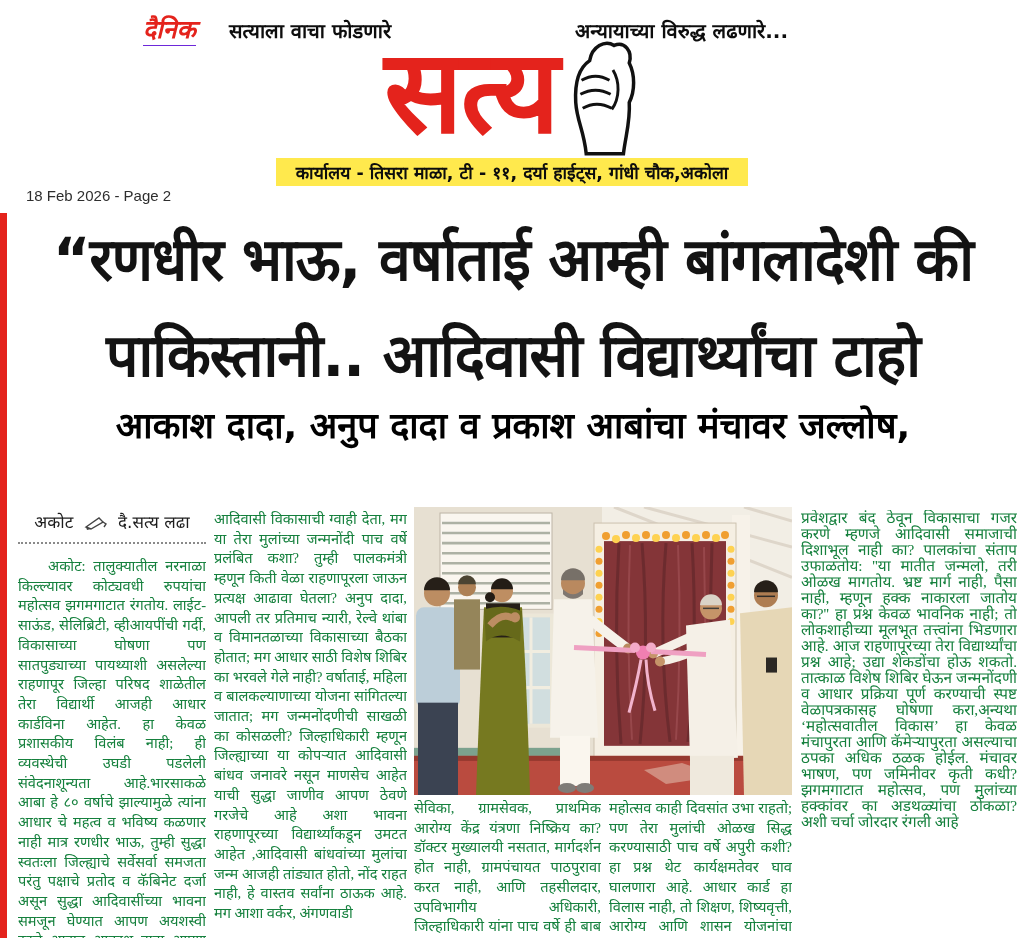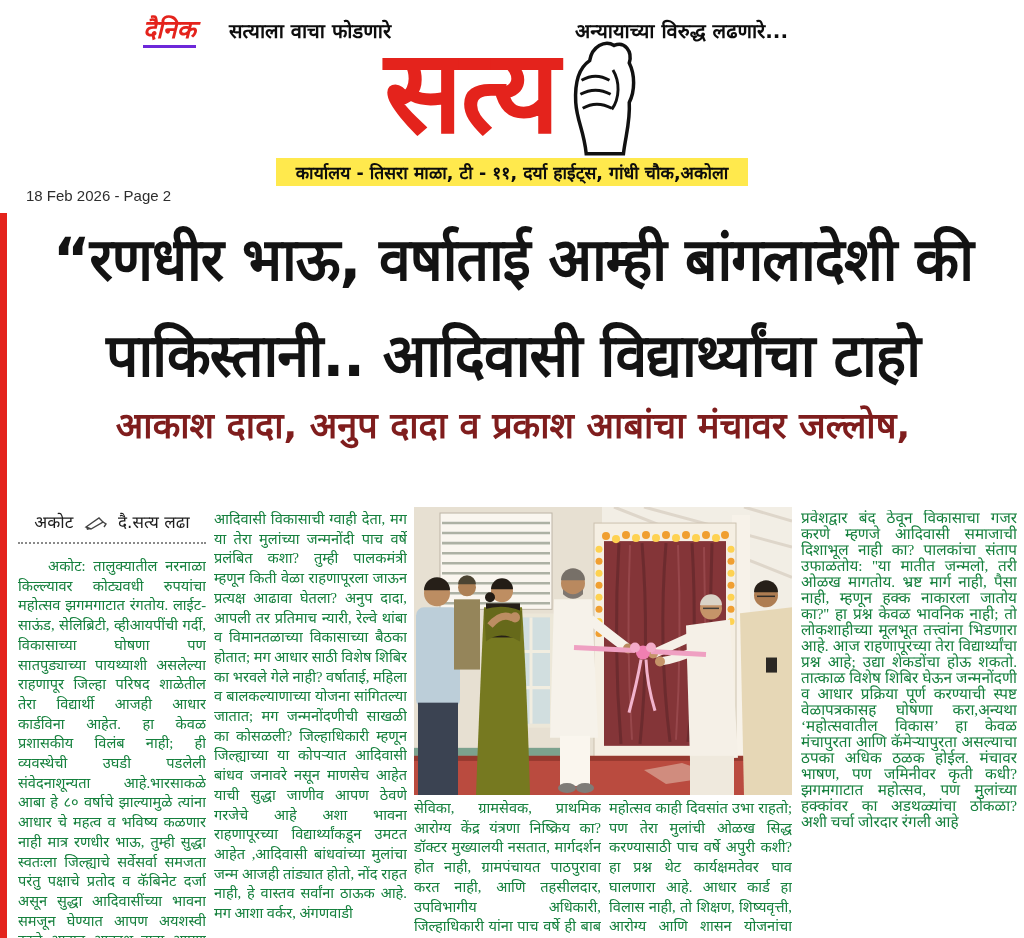--- a/index.html
+++ b/index.html
@@ -1,40 +1,40 @@
 <!DOCTYPE html>
 <html><head>
 <meta charset="utf-8">
 <style>
   html,body{margin:0;padding:0;}
   body{width:1024px;height:938px;position:relative;background:#ffffff;overflow:hidden;
        font-family:"Liberation Serif",serif;-webkit-font-smoothing:antialiased;}
   .abs{position:absolute;}
   
   .daily{left:143px;top:16px;color:#e4231c;font-size:25px;font-weight:700;font-style:italic;
-         border-bottom:3px solid #6d28d9;padding-bottom:1px;font-family:"DejaVu Sans",sans-serif;line-height:1.1;}
+         border-bottom:1px solid #6d28d9;padding-bottom:1px;font-family:"DejaVu Sans",sans-serif;line-height:1.1;}
   .tagline{top:17px;font-size:20px;font-weight:700;color:#0d0d0d;font-family:"DejaVu Sans",sans-serif;}
   .tag-left{left:229px;}
   .tag-right{left:575px;}
   .masthead{left:0;top:28px;width:100%;display:flex;justify-content:center;align-items:flex-start;}
   .mast-word{font-size:116px;line-height:128px;font-weight:800;color:#e4231c;
              font-family:"DejaVu Sans",sans-serif;letter-spacing:-2px;}
   .fist{width:98px;height:128px;margin:0 -8px;flex:none;}
   .address-wrap{left:0;top:158px;width:100%;text-align:center;}
   .address{display:inline-block;background:#ffe94d;color:#0d0d0d;font-weight:700;font-size:17.5px;
            padding:2px 20px;font-family:"DejaVu Sans",sans-serif;}
   .datepage{left:0;top:187px;width:100%;text-align:left;font-size:15px;color:#2e2e2e;
             font-family:"Liberation Sans",sans-serif;margin-left:26px;}
   
   .left-bar{left:0;top:213px;width:7px;height:725px;background:#e4231c;}
   
   .headline{left:10px;top:211px;width:1006px;text-align:center;color:#131313;font-weight:800;
             font-size:57px;line-height:93px;letter-spacing:-1px;font-family:"DejaVu Sans",sans-serif;
             transform:scaleY(1.04);transform-origin:top;}
-  .subhead{left:10px;top:401px;width:1006px;text-align:center;color:#7f1d1d;font-weight:700;
+  .subhead{left:10px;top:401px;width:1006px;text-align:center;color:#000000;font-weight:700;
            font-size:36px;line-height:50px;font-family:"DejaVu Sans",sans-serif;}
   
   .byline{left:18px;top:510px;width:188px;text-align:center;font-size:17px;color:#1c1c1c;
           padding-bottom:9px;border-bottom:2px dotted #8a8a8a;font-family:"DejaVu Sans",sans-serif;}
   .pen-ico{display:inline-block;vertical-align:-3px;margin:0 4px;}
   
   .col{font-size:14.6px;line-height:19.7px;text-align:justify;color:#15803d;overflow:hidden;}
   #col1{left:18px;top:557px;width:188px;height:381px;text-indent:30px;}
   #col2{left:214px;top:510px;width:193px;height:428px;}
   #col3{left:414px;top:799px;width:187px;height:139px;}

